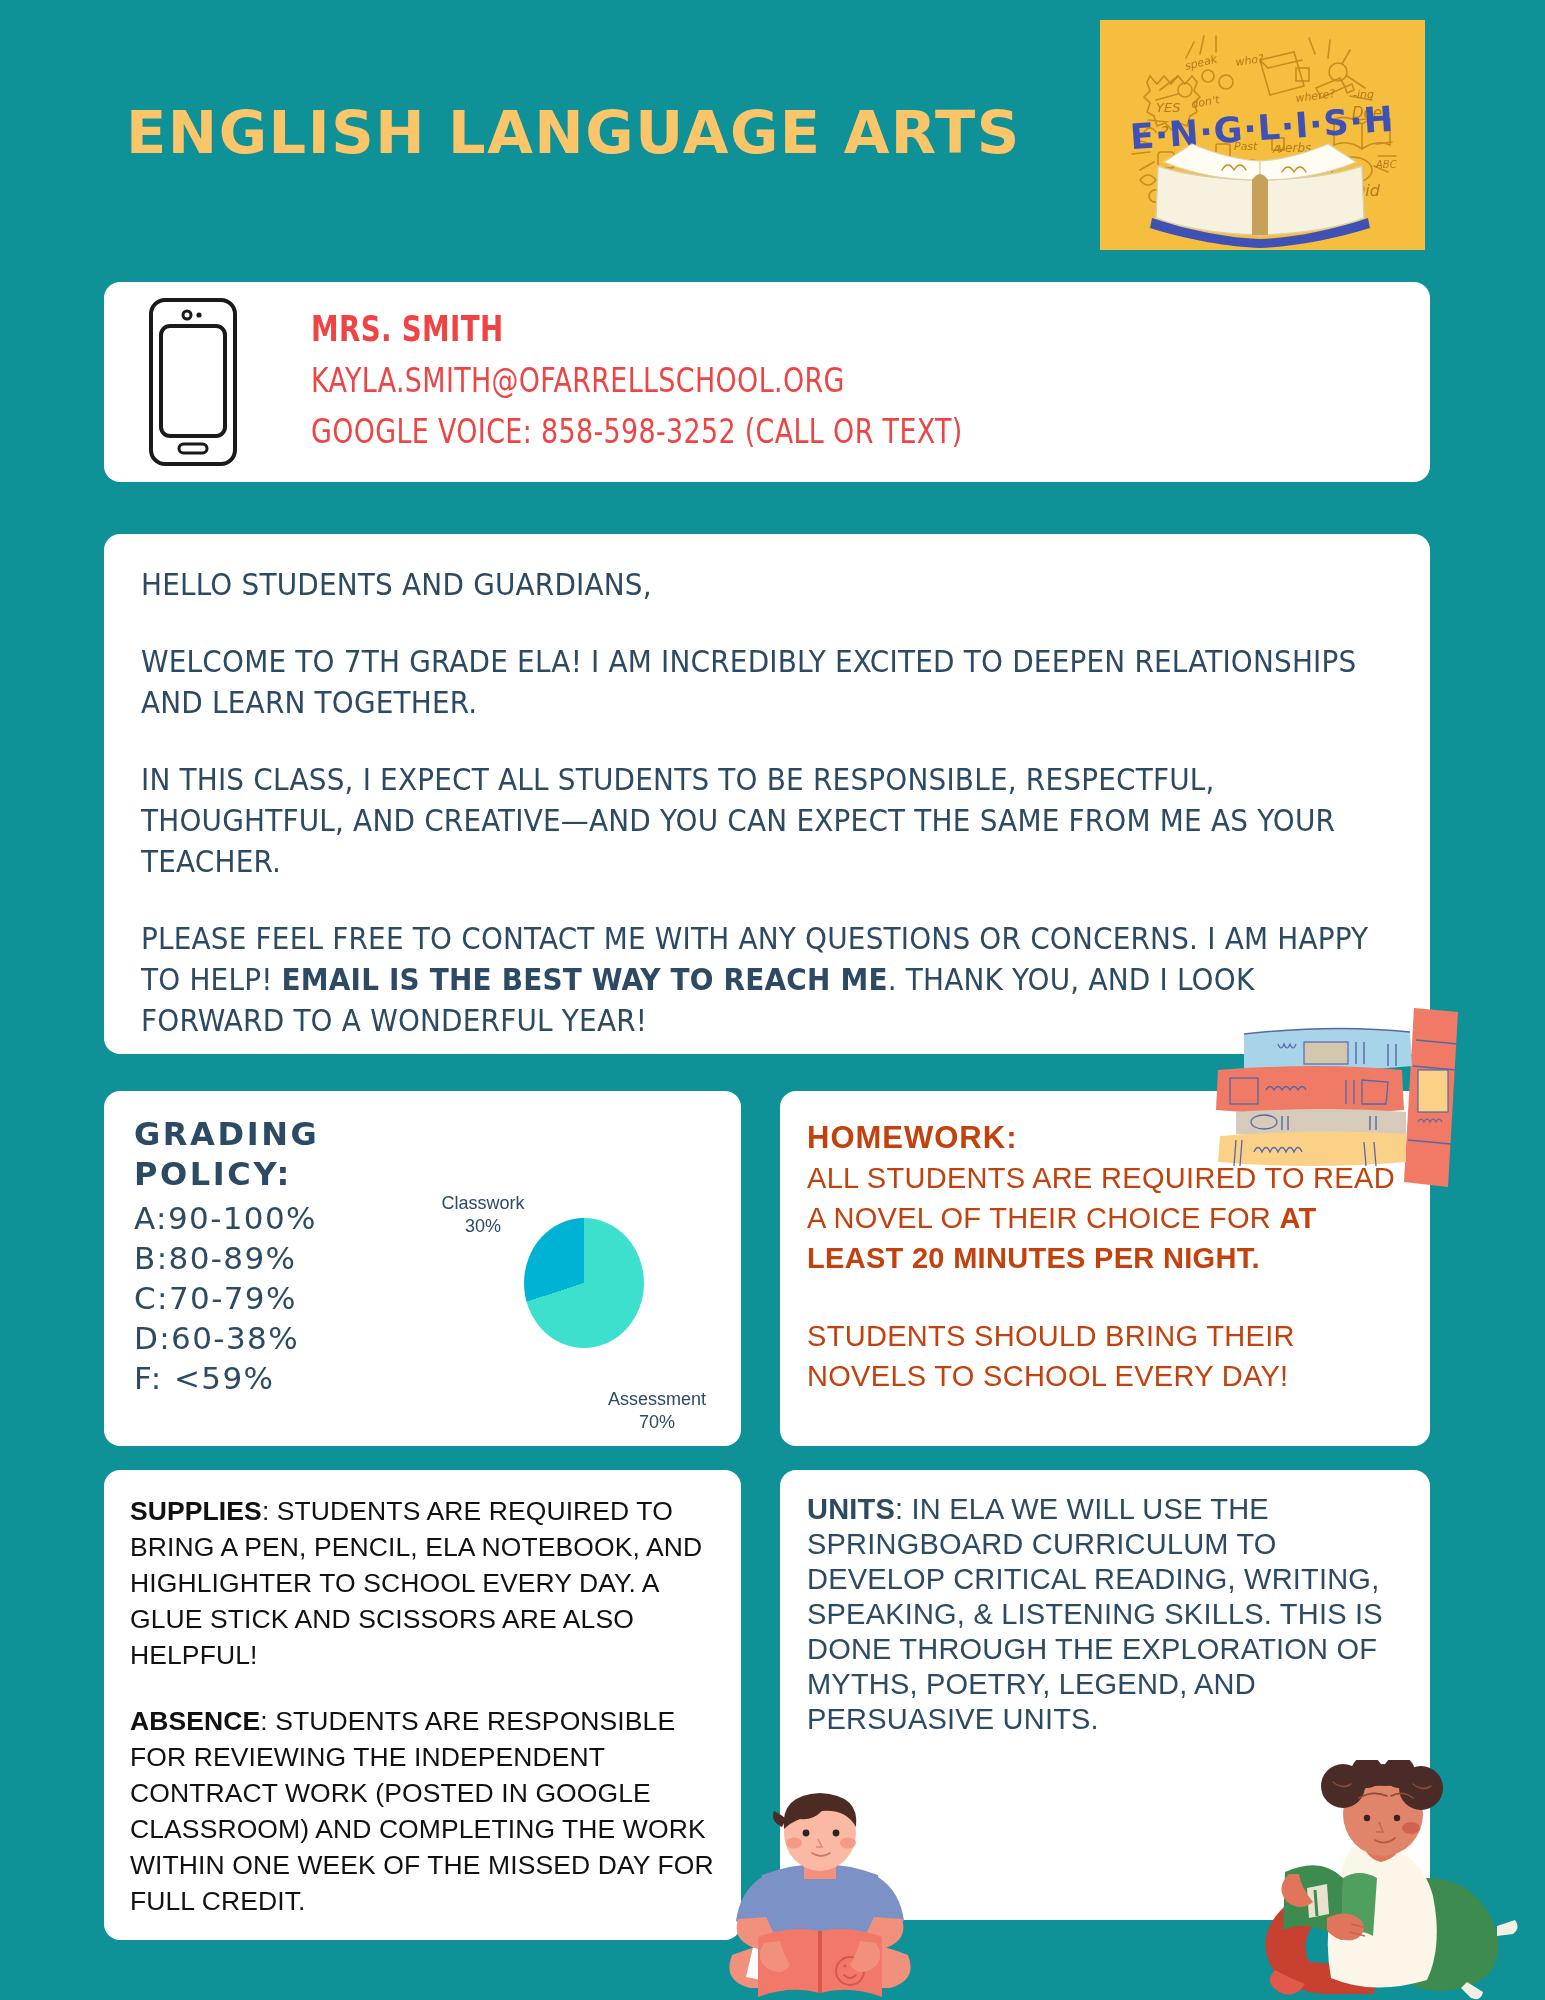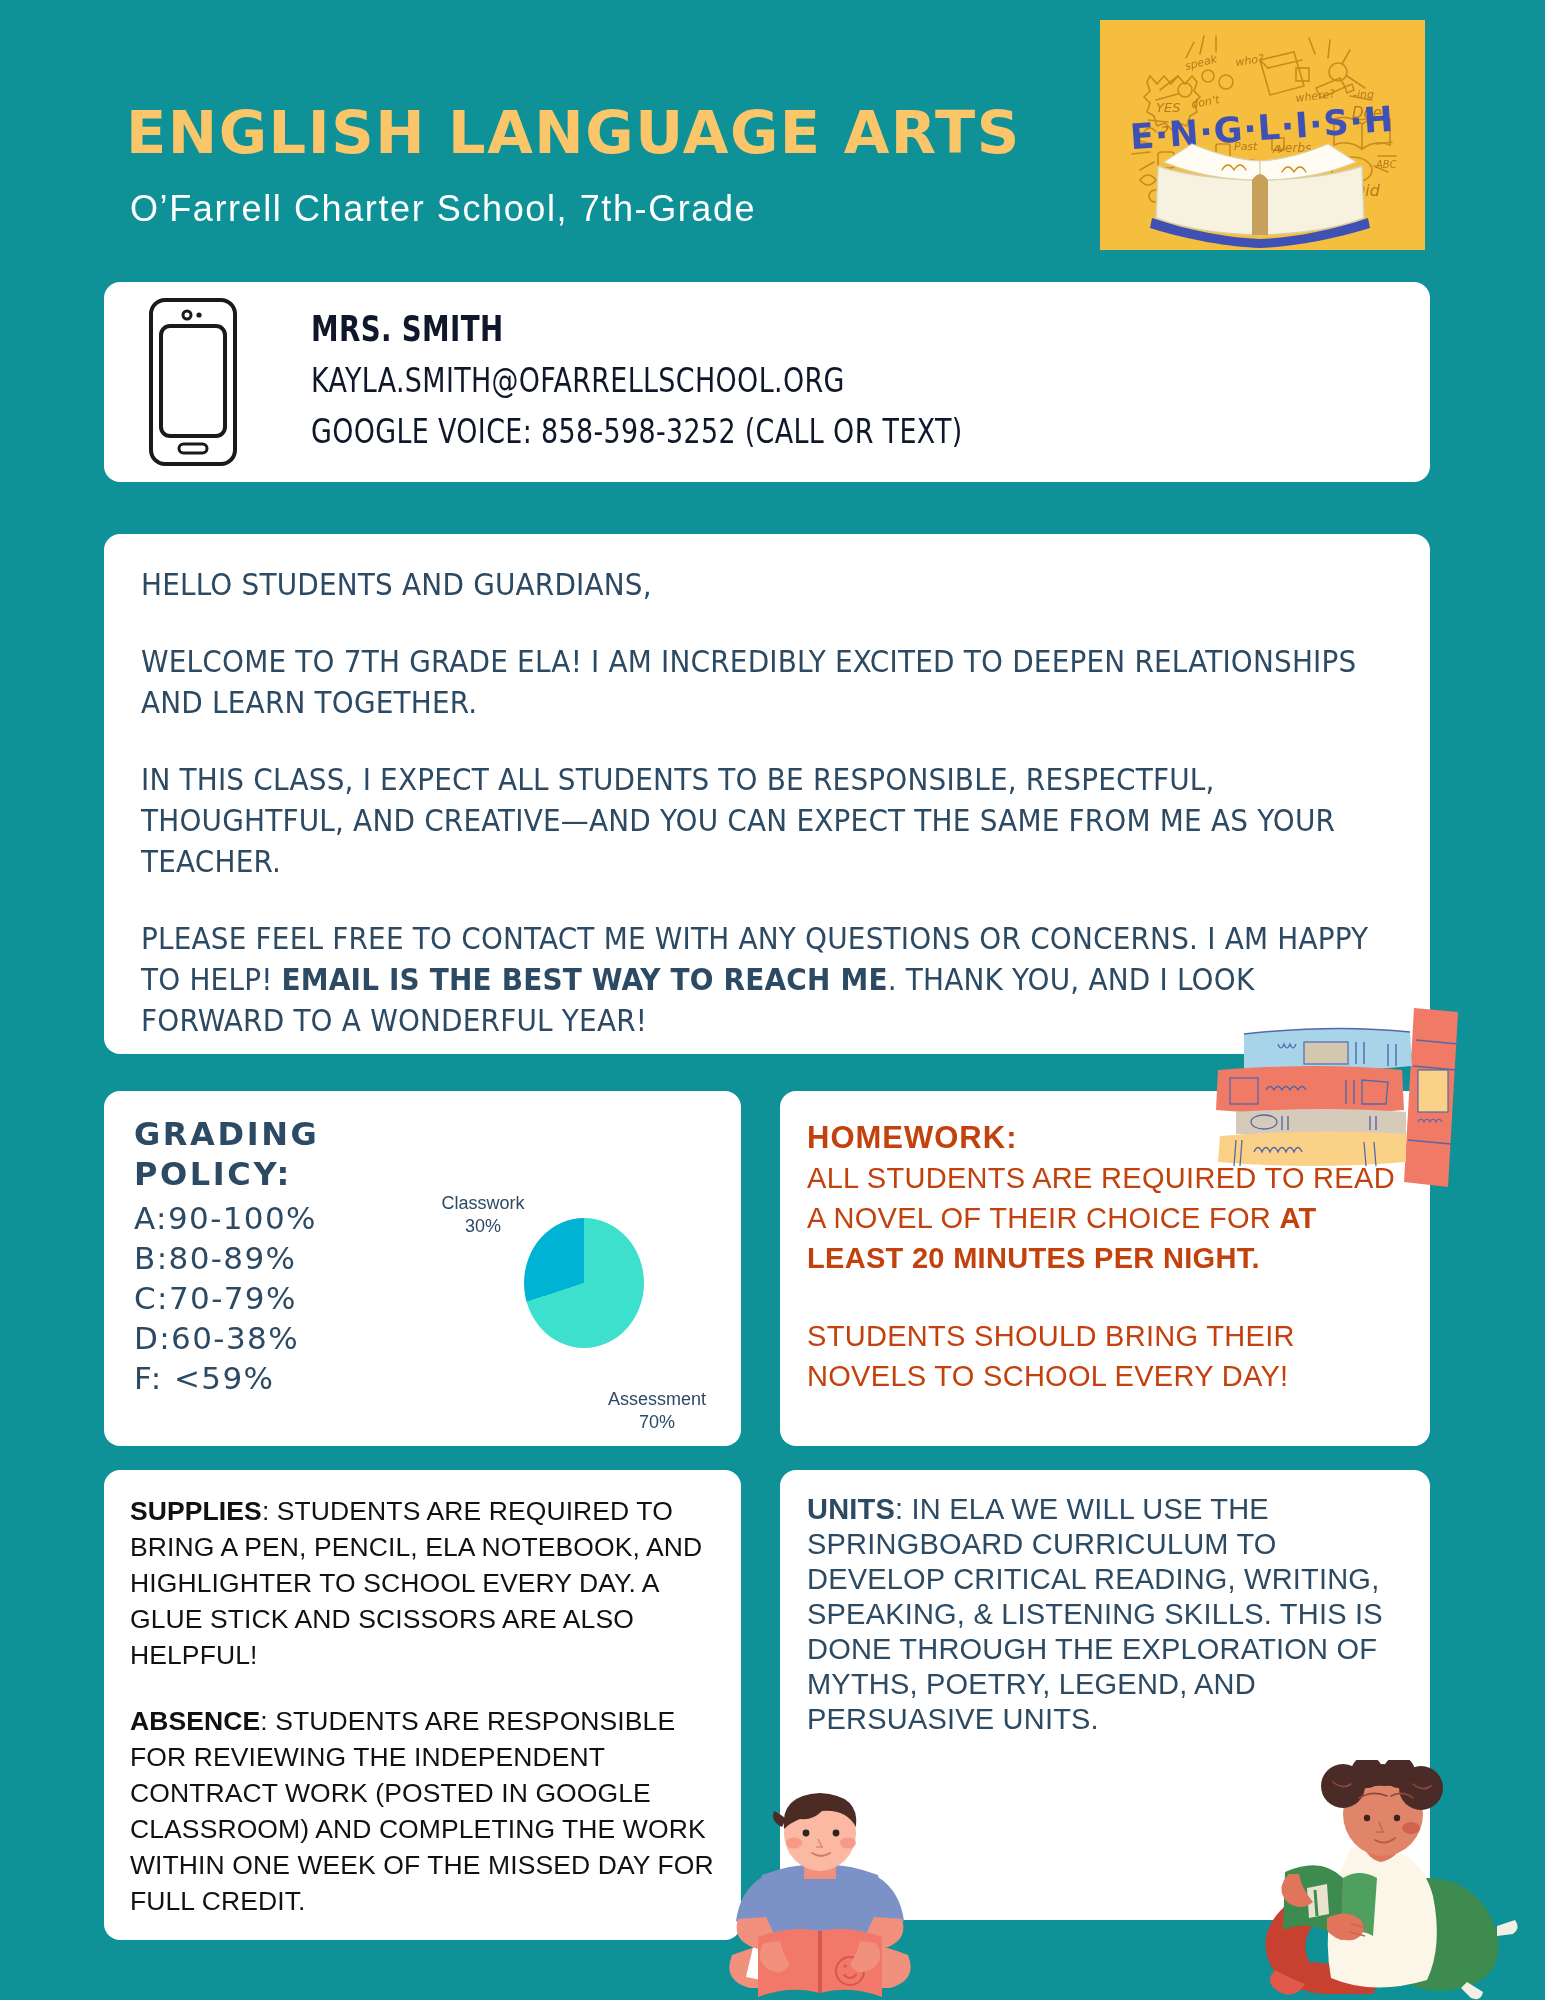--- a/index.html
+++ b/index.html
@@ -74,21 +74,21 @@
     width: 1326px; height: 200px;
   }
   .phone-icon {
     position: absolute;
     left: 42px; top: 14px;
     width: 94px; height: 172px;
   }
   .contact-lines {
     position: absolute;
     left: 207px; top: 22px;
-    color: #0f172a;
+    color: #ef4444;
   }
   .contact-line {
     font-family: "DejaVu Sans Condensed", "Liberation Sans Narrow", "Liberation Sans", sans-serif;
     font-size: 34px;
     letter-spacing: 0.4px;
     line-height: 51px;
     white-space: nowrap;
     transform: scaleX(0.88);
     transform-origin: left center;
   }
@@ -225,21 +225,20 @@
   .deco-boy { left: 700px; top: 1785px; width: 240px; height: 215px; }
   .deco-girl { left: 1255px; top: 1760px; width: 270px; height: 240px; }
 </style>
 </head>
 <body>
 
 <div class="page">
 
   <div class="header">
     <div class="title">ENGLISH LANGUAGE ARTS</div>
-    <div class="subtitle">O’Farrell Charter School, 7th-Grade</div>
   </div>
 
   <div class="logo-box">
     <svg viewBox="0 0 325 230" width="325" height="230">
       <rect x="0" y="0" width="325" height="230" fill="#F6BE3E"></rect>
       <g stroke="#C98B1E" stroke-width="1.6" fill="none" stroke-linecap="round">
 
         <path d="M60 70 l18 -14 M56 80 l22 -6 M48 100 l20 2"></path>
         <path d="M265 68 l-18 -12 M272 80 l-22 -4 M278 98 l-22 2"></path>
         <path d="M86 38 l8 -16 M100 34 l4 -18 M116 32 l0 -16"></path>

